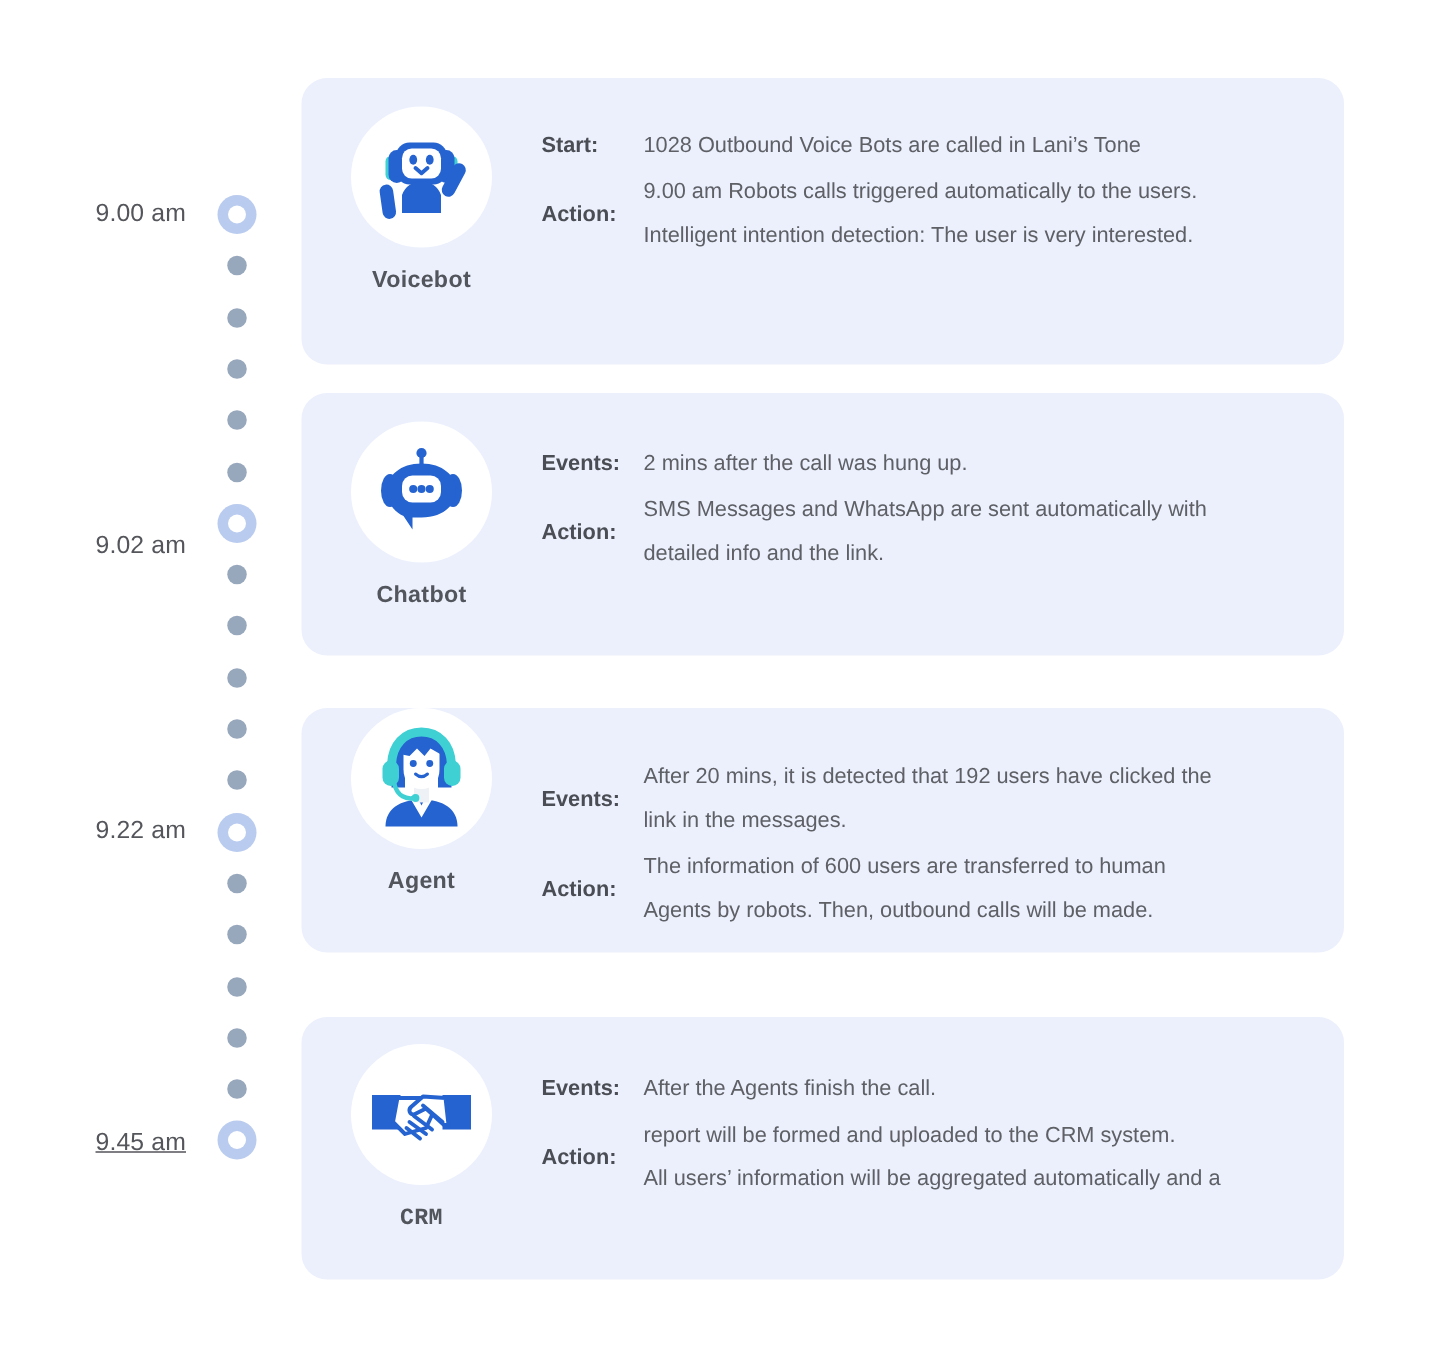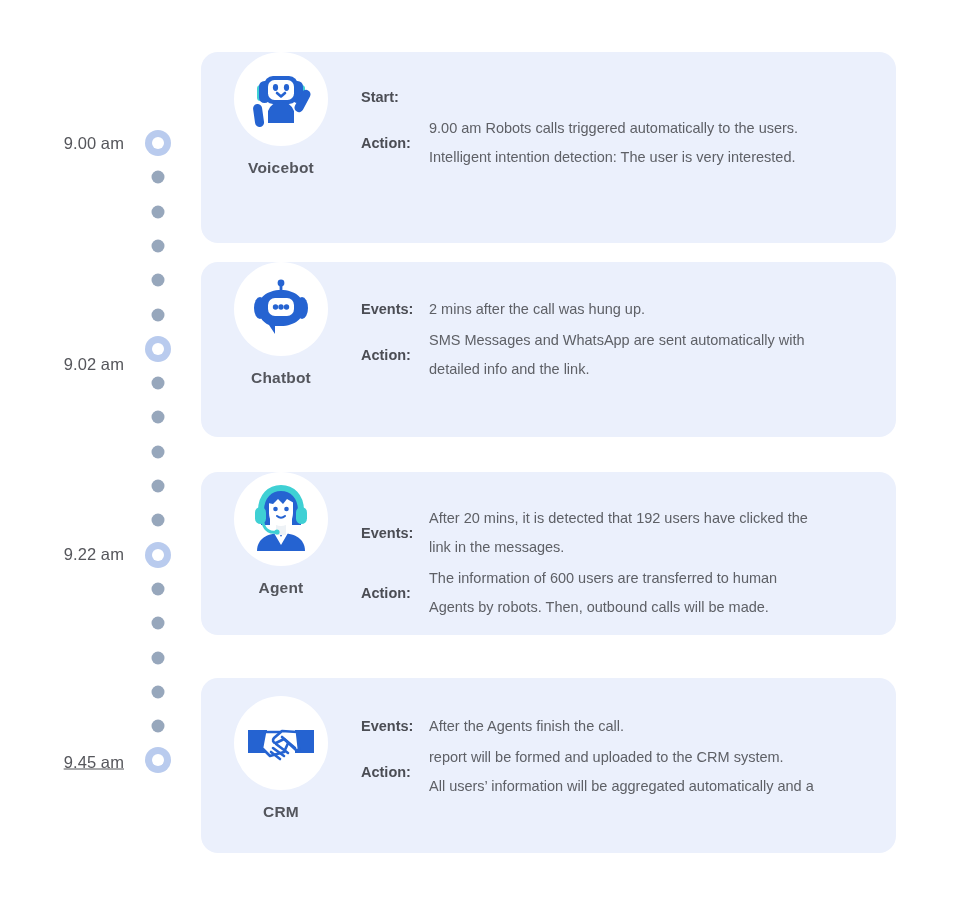--- a/index.html
+++ b/index.html
@@ -87,20 +87,21 @@
     display: flex;
     align-items: flex-start;
   }
 
   .card-icon-col {
     width: 160px;
     flex: 0 0 160px;
     display: flex;
     flex-direction: column;
     align-items: center;
+    padding-top: 19px;
   }
 
   .icon-bubble {
     width: 94px;
     height: 94px;
     border-radius: 50%;
     background: #ffffff;
     display: flex;
     align-items: center;
     justify-content: center;
@@ -147,21 +148,21 @@
   .text-val .cont { display: block; }
 
   
   #card-0 { top: 52px;  height: 191px; }
   #card-1 { top: 262px; height: 175px; }
   #card-2 { top: 472px; height: 163px; }
   #card-3 { top: 678px; height: 175px; }
 
   #card-2 .card-icon-col { padding-top: 0; }
   #card-2 .card-text-col { padding-top: 32px; }
-  #card-3 .card-icon-col { padding-top: 18px; }
+  #card-3 .card-icon-col { padding-top: 18px; font-family: Liberation Mono, monospace; }
   #card-3 .card-text-col { padding-top: 34px; }
   #card-1 .card-text-col { padding-top: 33px; }
 </style>
 </head>
 <body>
 
 <div id="page">
 
   <div id="time-labels">
       <div class="time-label" style="top: 143px;">9.00 am</div>
@@ -254,20 +255,23 @@
           <rect x="9" y="41" width="9" height="23" rx="4.5" fill="#2563d1" transform="rotate(-8 13.5 52)"></rect>
 
           <rect x="53" y="26" width="9" height="24" rx="4.5" fill="#2563d1" transform="rotate(28 57.5 38)"></rect>
         </svg>
       </div>
       <div class="icon-caption">Voicebot</div>
     </div>
     <div class="card-text-col">
       <div class="text-row">
         <div class="text-key">Start:</div>
+        <div class="text-val">
+          <span class="cont">1028 Outbound Voice Bots are called in Lani’s Tone</span>
+        </div>
       </div>
       <div class="text-row">
         <div class="text-key">Action:</div>
         <div class="text-val">
           <span class="cont">9.00 am Robots calls triggered automatically to the users.</span>
           <span class="cont">Intelligent intention detection: The user is very interested.</span>
         </div>
       </div>
     </div>
   </div>

